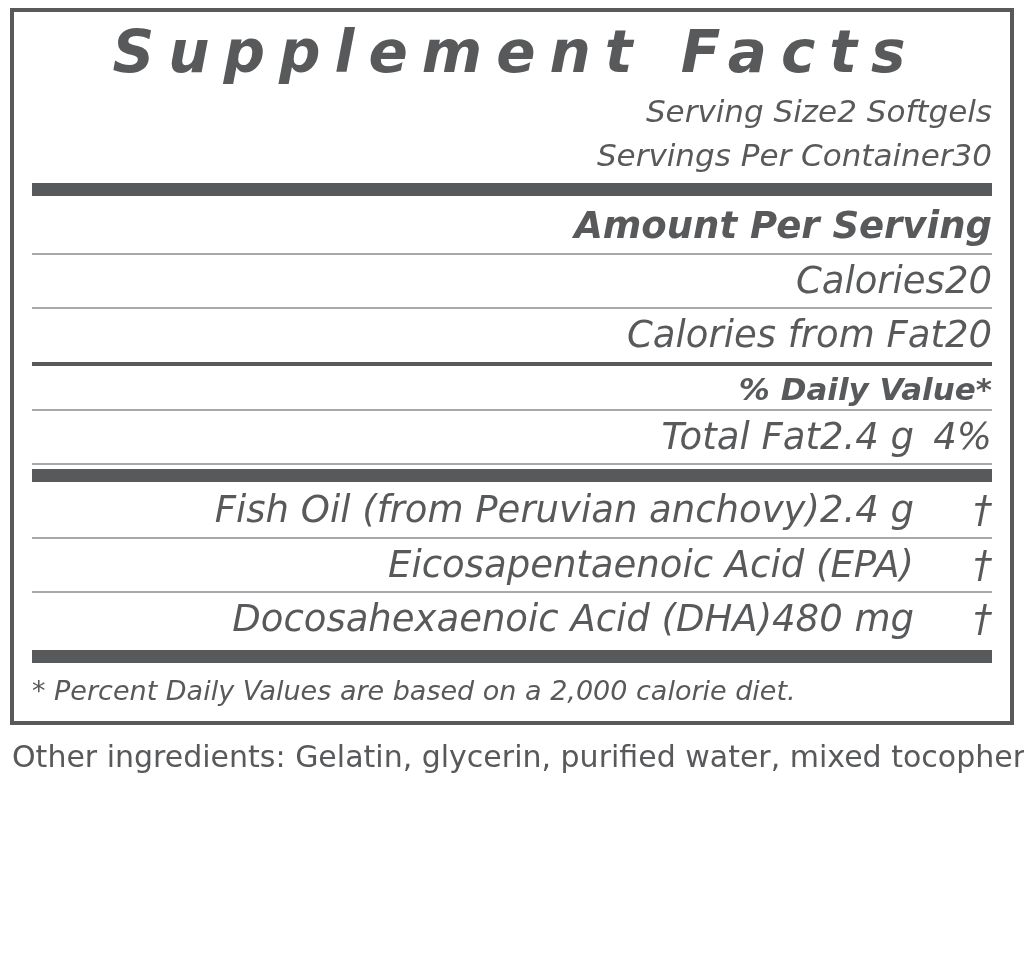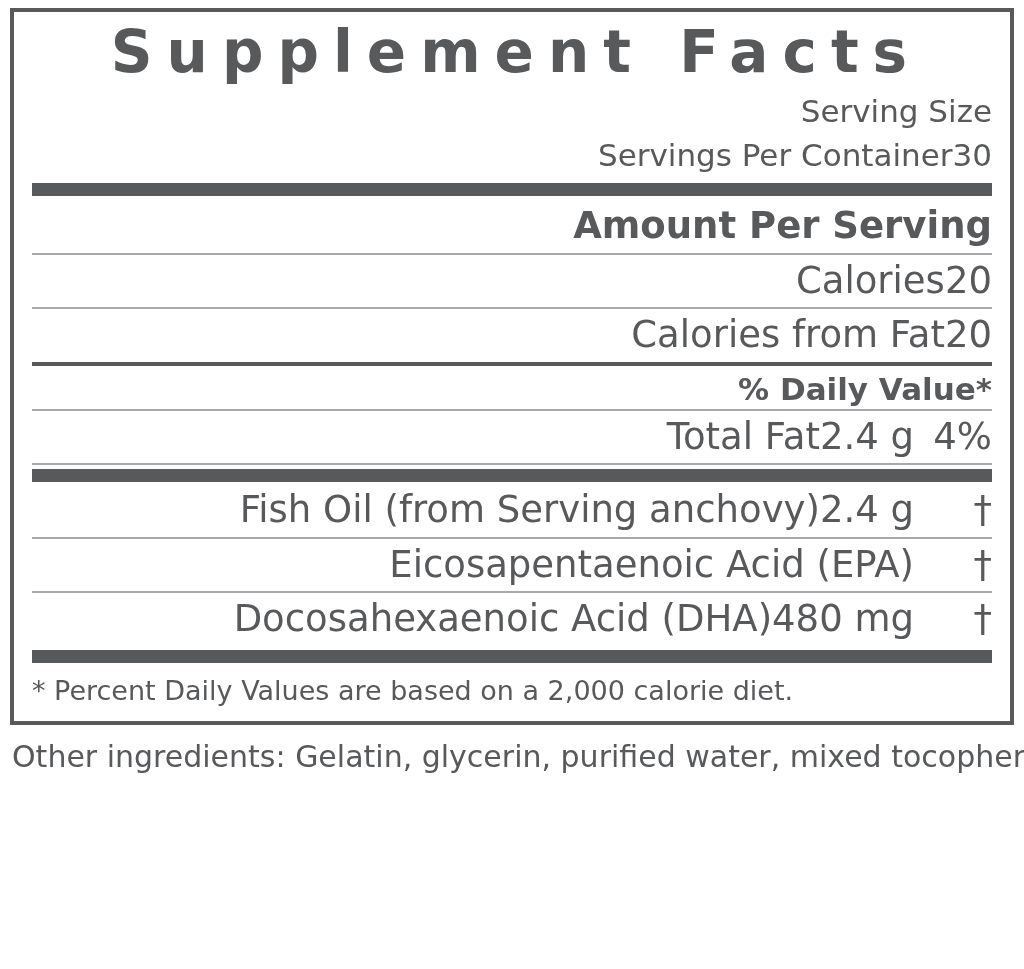--- a/index.html
+++ b/index.html
@@ -21,20 +21,21 @@
     width: 1024px;
     height: 969px;
     padding: 8px 10px 0 10px;
   }
 
   .facts-box {
     box-sizing: border-box;
     border: 4px solid #58595b;
     padding: 6px 18px 10px 18px;
     background: #ffffff;
+    font-style: italic;
   }
 
   
   .title {
     font-size: 58px;
     font-weight: bold;
     letter-spacing: 14px;
     text-align: center;
     color: #58595b;
     line-height: 1.12;
@@ -128,20 +129,21 @@
 <body>
 
 <div class="panel">
   <div class="facts-box">
 
     <div class="title">Supplement Facts</div>
 
     <div class="serving-block">
       <div class="row">
         <span class="label">Serving Size</span>
+        <span class="amount">2 Softgels</span>
       </div>
       <div class="row">
         <span class="label">Servings Per Container</span>
         <span class="amount">30</span>
       </div>
     </div>
 
     <div class="rule-thick"></div>
 
     <div class="row bold">
@@ -171,21 +173,21 @@
       <span class="label">Total Fat</span>
       <span class="amount">2.4 g</span>
       <span class="dv">4%</span>
     </div>
     <div class="rule-thin"></div>
 
 
     <div class="rule-thick tight"></div>
 
     <div class="row">
-      <span class="label">Fish Oil (from Serving anchovy)</span>
+      <span class="label">Fish Oil (from Peruvian anchovy)</span>
       <span class="amount">2.4 g</span>
       <span class="dv">†</span>
     </div>
     <div class="rule-thin"></div>
 
     <div class="row indent">
       <span class="label">Eicosapentaenoic Acid (EPA)</span>
       <span class="dv">†</span>
     </div>
     <div class="rule-thin"></div>

